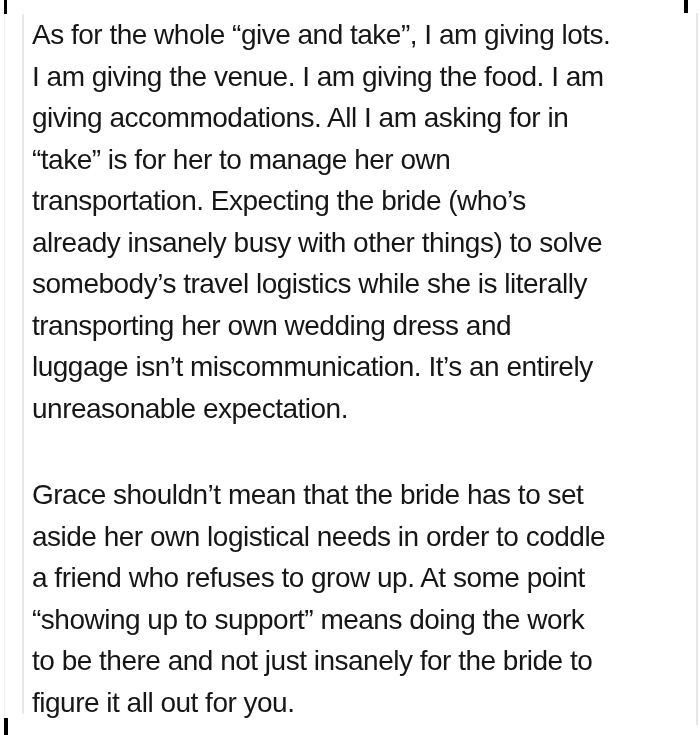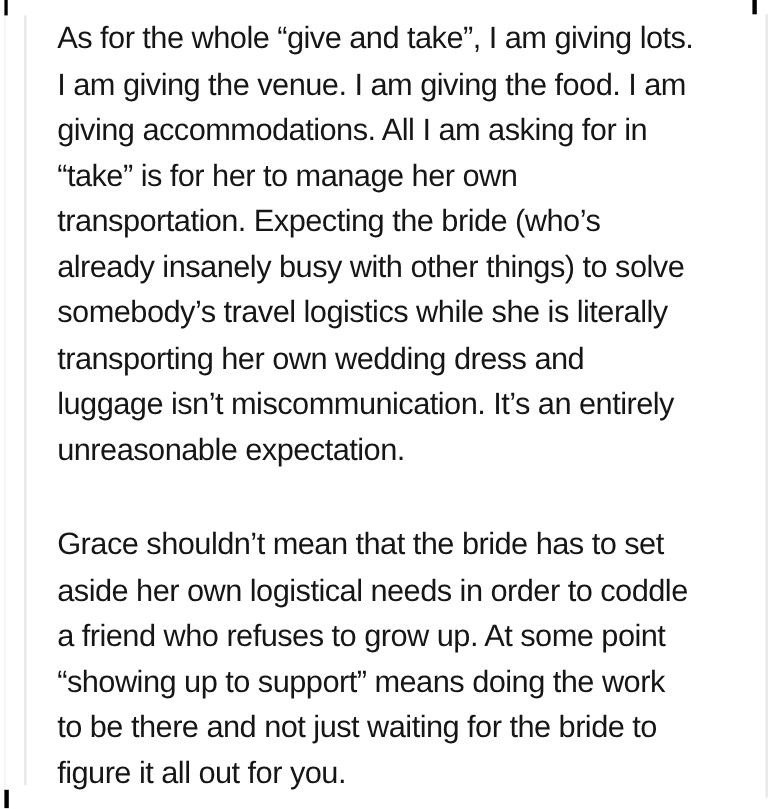--- a/index.html
+++ b/index.html
@@ -59,21 +59,21 @@
   }
   .crop-mark-bottom-left {
     left: 4px;
     top: 718px;
     width: 4px;
     height: 17px;
   }
   
   .text-block {
     position: absolute;
-    left: 52px;
+    left: 32px;
     top: 14px;
     width: 645px;
     color: #161616;
   }
   .text-block p {
     margin: 0 0 45px 0;
     font-size: 28px;
     line-height: 41.5px;
     letter-spacing: -0.5px;
     white-space: pre-line;
@@ -103,17 +103,17 @@
 transportation. Expecting the bride (who’s
 already insanely busy with other things) to solve
 somebody’s travel logistics while she is literally
 transporting her own wedding dress and
 luggage isn’t miscommunication. It’s an entirely
 unreasonable expectation.</p>
     <p>Grace shouldn’t mean that the bride has to set
 aside her own logistical needs in order to coddle
 a friend who refuses to grow up. At some point
 “showing up to support” means doing the work
-to be there and not just waiting for the bride to
+to be there and not just insanely for the bride to
 figure it all out for you.</p>
   </div>
 
 </div>
 
 </body></html>

